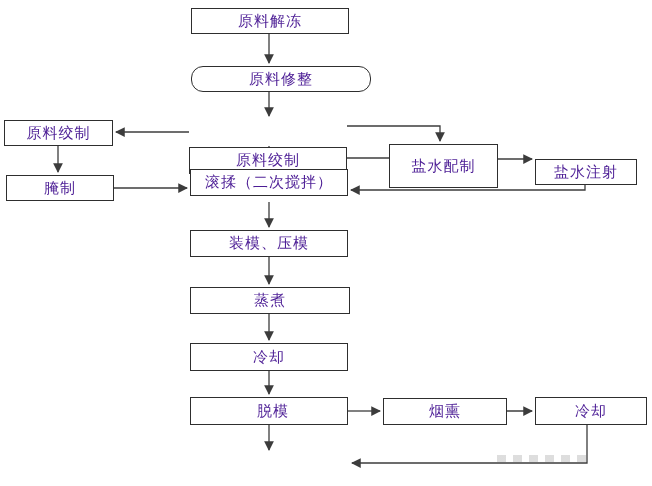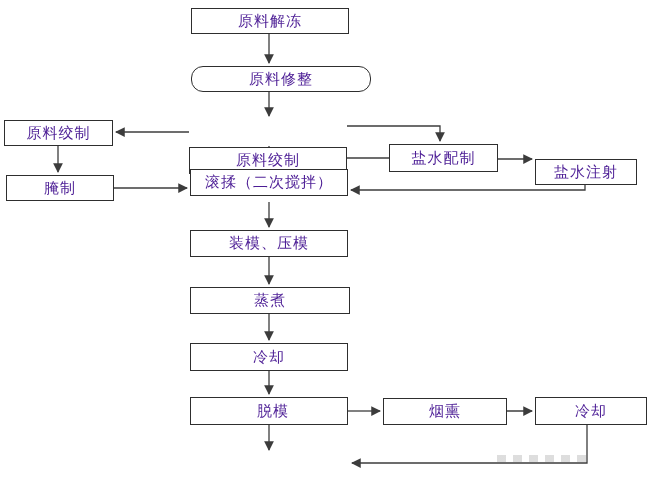--- a/index.html
+++ b/index.html
@@ -34,21 +34,21 @@
     color: #4c1d95;
     letter-spacing: 1px;
     white-space: nowrap;
   }
   
   .n-thaw        { left:191px; top:8px;   width:158px; height:26px; }
   .n-trim        { left:191px; top:66px;  width:180px; height:26px;border-radius:12px; }
   .n-grind       { left:189px; top:119px; width:158px; height:27px;margin-top:28px; }
   .n-first-mix   { left:4px;   top:120px; width:109px; height:26px; }
   .n-cure        { left:6px;   top:175px; width:108px; height:26px; }
-  .n-brine-prep  { left:389px; top:144px; width:109px; height:28px;font-family:Liberation Mono, monospace; }
+  .n-brine-prep  { left:389px; top:144px; width:109px; height:44px;font-family:Liberation Mono, monospace; }
   .n-brine-inject{ left:535px; top:159px; width:102px; height:26px; }
   .n-tumble      { left:190px; top:169px; width:158px; height:27px; }
   .n-mold-press  { left:190px; top:230px; width:158px; height:27px; }
   .n-steam       { left:190px; top:287px; width:160px; height:27px; }
   .n-cool1       { left:190px; top:343px; width:158px; height:28px; }
   .n-demold      { left:190px; top:397px; width:158px; height:28px;padding-left:8px; }
   .n-smoke       { left:383px; top:398px; width:124px; height:27px;text-align:right; }
   .n-cool2       { left:535px; top:397px; width:112px; height:28px; }
   .n-pack        { left:191px; top:453px; width:158px; height:28px; }
 

